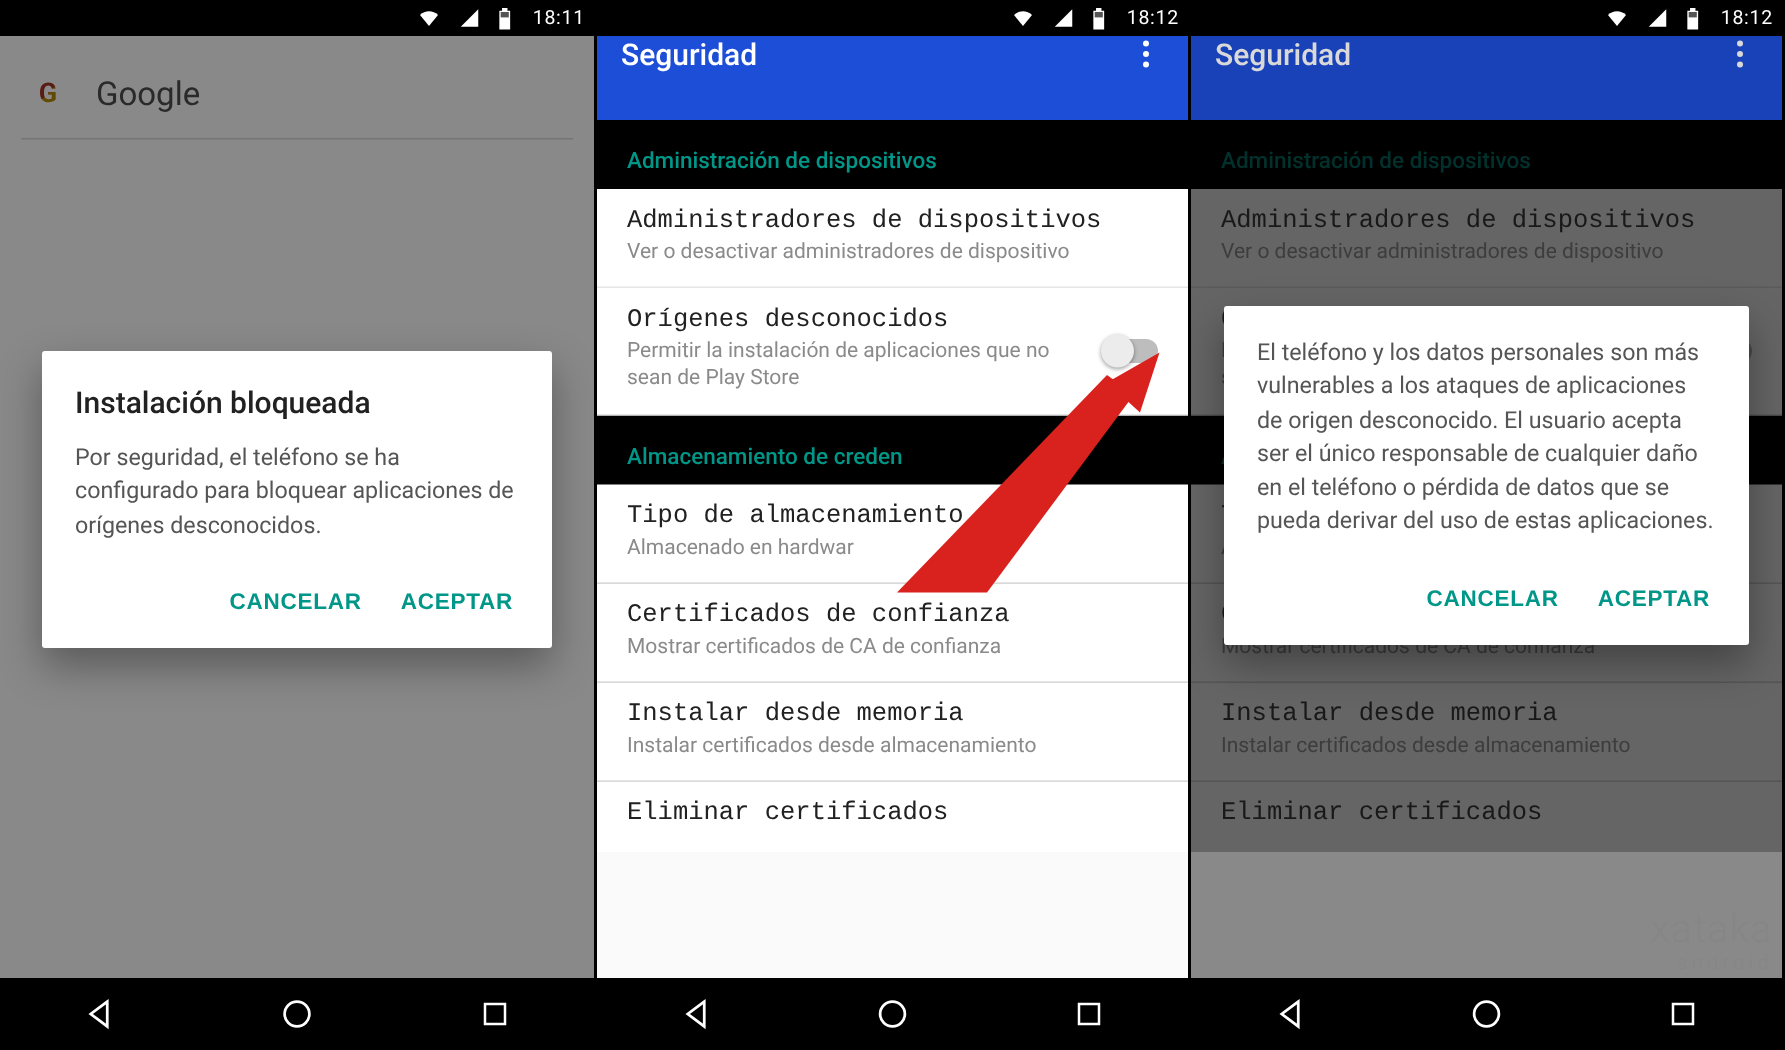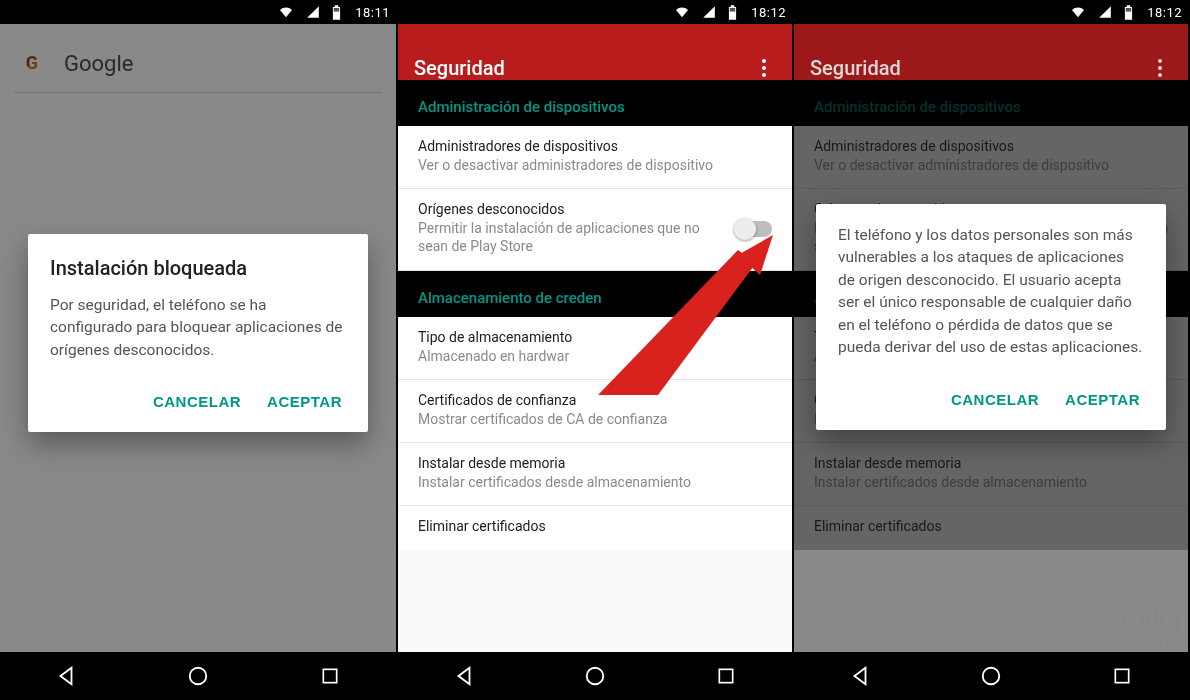--- a/index.html
+++ b/index.html
@@ -33,24 +33,24 @@
     padding: 0 6px;
     font-size: 13px;
     gap: 12px;
   }
   .status-bar svg { fill: #fff; }
   .status-time { margin-left: 2px; font-size: 13px; letter-spacing: .5px; }
 
   
   .app-bar {
     height: 56px;
-    background: #b91c1c;
+    background: #1d4ed8;
     color: #fff;
     display: flex;
-    align-items: flex-end;
+    align-items: flex-start;
     padding: 0 16px;
     font-size: 20px;
     font-weight: 500;
     justify-content: space-between;
   }
   .app-bar .more { width:24px; height:24px; display:flex; flex-direction:column; justify-content:center; align-items:center; gap:3px;}
   .app-bar .more span { width:4px; height:4px; background:#fff; border-radius:50%; }
 
   
   .google-bar-wrap { padding: 14px 14px 0 14px; }
@@ -80,21 +80,21 @@
     color:#009688; font-weight:500; font-size:15px;
     padding: 18px 20px 10px 20px;
   }
   .row {
     padding: 12px 20px 14px 20px;
     border-bottom: 1px solid #e6e6e6;
     background:#fff;
     position:relative;
   }
   .row.no-border { border-bottom:none; }
-  .row .title { font-size:14px; color:#212121; margin-bottom:2px; }
+  .row .title { font-size:17px; color:#212121; margin-bottom:2px;font-family:Liberation Mono, monospace; }
   .row .sub { font-size:14px; color:#8a8a8a; line-height:1.3; max-width: 300px;}
   .toggle {
     position:absolute; right:20px; top:50%; transform:translateY(-50%);
     width:36px; height:16px; background:#bdbdbd; border-radius:16px;
   }
   .toggle::after{
     content:""; position:absolute; left:-2px; top:-3px;
     width:22px; height:22px; background:#ececec; border-radius:50%;
     box-shadow:0 1px 3px rgba(0,0,0,.4);
   }

